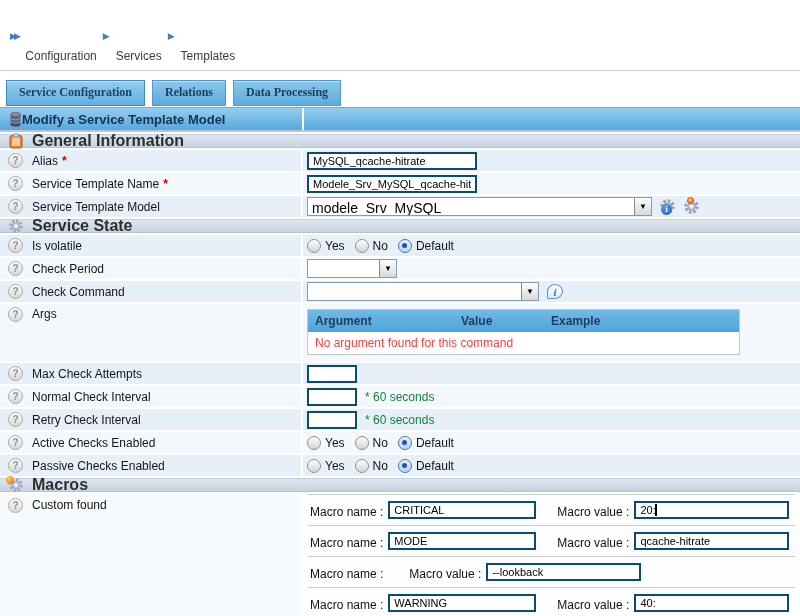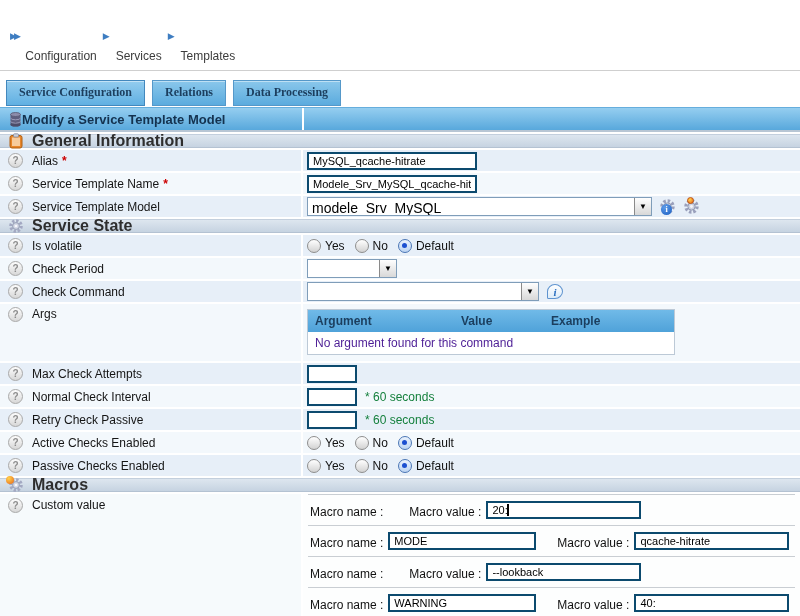--- a/index.html
+++ b/index.html
@@ -108,25 +108,25 @@
     display: inline-block; position: relative; cursor: pointer; flex: none;
   }
   .radio.checked { border-color: #4b76b5; background: linear-gradient(#eaf2fd, #bcd4f2); }
   .radio.checked::after {
     content: ""; position: absolute; left: 3.5px; top: 3.5px;
     width: 5px; height: 5px; border-radius: 50%; background: #1b4fd0;
   }
   .radio-label { margin: 0 10px 0 4px; color: #111; }
   .suffix { margin-left: 8px; color: #15803d; }
   
-  .args-table { margin: 5px 16px 6px 0; width: 368px; border: 1px solid #bcc9d6; background: #fff; }
+  .args-table { margin: 5px 16px 6px 0; width: 433px; border: 1px solid #bcc9d6; background: #fff; }
   .args-head { display: flex; background: linear-gradient(#70bae8, #4fa2d9); }
   .args-head .th { font-weight: bold; color: #1b3e5e; padding: 4px 7px; font-size: 12px; }
   .th-arg { width: 146px; } .th-val { width: 90px; } .th-ex { flex: 1; }
-  .args-empty { padding: 4px 7px; color: #4c1d95; background: #fff; }
+  .args-empty { padding: 4px 7px; color: #ef4444; background: #fff; }
   
   .add-entry { display: flex; align-items: center; padding: 8px 0 7px 3px; color: #111; }
   .plus-icon { margin-left: 7px; display: inline-flex; cursor: pointer; }
   .macro-sep { width: 487px; border-top: 1px solid #c9ced3; margin-left: 1px; }
   .macro-row { display: flex; align-items: flex-end; padding: 6px 0 6px 3px; }
   .macro-row .mlabel { color: #111; margin-right: 5px; white-space: nowrap; }
   .macro-row .gap { width: 21px; flex: none; }
   .input-wrap { position: relative; display: inline-flex; }
   .caret { position: absolute; left: 21px; top: 3px; width: 2px; height: 12px; background: #000; }
   
@@ -344,21 +344,21 @@
   </div>
   <div class="cell-field">
     <input class="txt w50" value="" style="">
     <span class="suffix">* 60 seconds</span>
   </div>
 </div>
 
 <div class="row odd">
   <div class="cell-label">
     <span class="help-icon">?</span>
-    <span class="lbl">Retry Check Passive</span>
+    <span class="lbl">Retry Check Interval</span>
   </div>
   <div class="cell-field">
     <input class="txt w50" value="" style="">
     <span class="suffix">* 60 seconds</span>
   </div>
 </div>
 
 <div class="row even">
   <div class="cell-label">
     <span class="help-icon">?</span>
@@ -401,27 +401,28 @@
       <circle cx="8" cy="8" r="1.3" fill="#f6f7fb"></circle>
     </svg>
     <span class="dot-orange"></span>
   </span>
   <span class="sec-title">Macros</span>
 </div>
 
 <div class="row macrorow" style="height:158px;">
   <div class="cell-label">
     <span class="help-icon">?</span>
-    <span class="lbl">Custom value</span>
+    <span class="lbl">Custom found</span>
   </div>
   <div class="cell-field" style="flex-direction:column; align-items:stretch;">
     <div class="macro-sep"></div>
 
     <div class="macro-row">
       <span class="mlabel">Macro name :</span>
+      <input class="txt w148" value="CRITICAL" style="">
       <span class="gap"></span>
       <span class="mlabel">Macro value :</span>
       <span class="input-wrap">
         <input class="txt w155" value="20:" style="">
         <span class="caret"></span>
       </span>
     </div>
     <div class="macro-sep"></div>
 
     <div class="macro-row">

